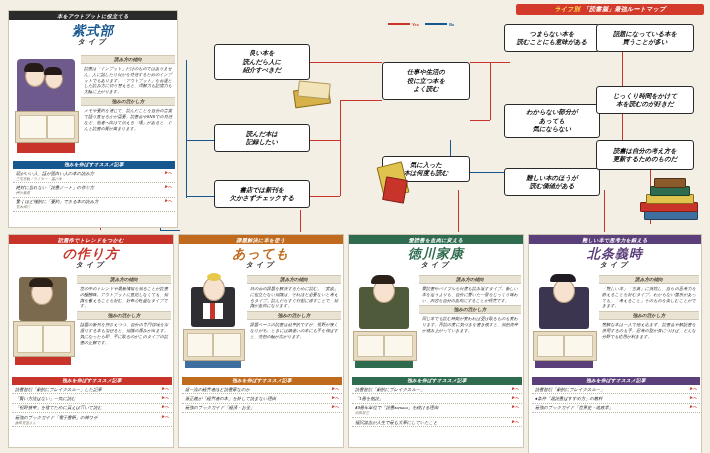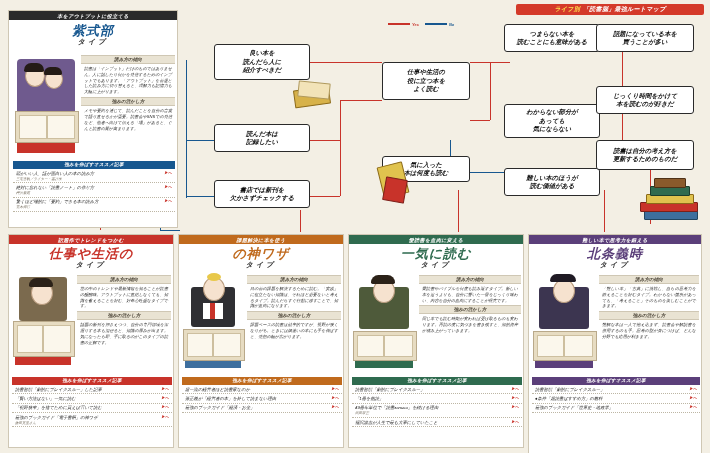--- a/index.html
+++ b/index.html
@@ -253,21 +253,21 @@
         <span>驚くほど端的に「要約」できる本の読み方</span>
         <span class="sub">荒木博行</span>
       </div>
     </div>
   </div>
 
   <div class="abs card" style="left:8px;top:234px;width:166px;height:214px;">
     <div class="cardhead red">話題作でトレンドをつかむ</div>
     <div style="padding:3px 0 1px 0;">
       <div class="typename red">
-        <span>仕事や生活の</span>
+        <span>の作り方</span>
         <span class="t">タイプ</span>
       </div>
     </div>
     <div class="abs ill" style="left:4px;top:38px;width:62px;height:96px;">
       <div style="position:absolute;left:6px;top:4px;width:48px;height:44px;background:#7b6a4e;border-radius:3px;"></div>
       <div class="face" style="left:18px;top:8px;width:20px;height:22px;background:#f6e2cf;border:1px solid #b79a7d;"></div>
       <div style="position:absolute;left:16px;top:5px;width:24px;height:9px;background:#2b2118;border-radius:9px 9px 2px 2px;"></div>
       <div style="position:absolute;left:0px;top:48px;width:60px;height:34px;background:#e7dcc2;border:1px solid #b9a98a;"></div>
       <div style="position:absolute;left:4px;top:52px;width:24px;height:26px;background:#fbf7ec;border:1px solid #cdbf9f;"></div>
       <div style="position:absolute;left:30px;top:52px;width:26px;height:26px;background:#fbf7ec;border:1px solid #cdbf9f;"></div>
@@ -294,21 +294,21 @@
         <span class="arr">▶へ</span>
         <span>最強のブックガイド「電子書籍」の神ワザ</span>
         <span class="sub">藤田英里さん</span></div>
     </div>
   </div>
 
   <div class="abs card" style="left:178px;top:234px;width:166px;height:214px;">
     <div class="cardhead orange">課題解決に本を使う</div>
     <div style="padding:3px 0 1px 0;">
       <div class="typename orange">
-        <span>の神ワザ</span>
+        <span>あっても</span>
         <span class="t">タイプ</span>
       </div>
     </div>
     <div class="abs ill" style="left:4px;top:38px;width:62px;height:96px;">
       <div style="position:absolute;left:8px;top:14px;width:44px;height:40px;background:#2f2f33;border-radius:3px;"></div>
       <div class="face" style="left:20px;top:4px;width:20px;height:22px;background:#f6e2cf;border:1px solid #b79a7d;"></div>
       <div style="position:absolute;left:24px;top:0px;width:14px;height:8px;background:#e8c84a;border-radius:50%;"></div>
       <div style="position:absolute;left:20px;top:30px;width:20px;height:16px;background:#fff;"></div>
       <div style="position:absolute;left:27px;top:30px;width:5px;height:16px;background:#c8332a;"></div>
       <div style="position:absolute;left:0px;top:56px;width:60px;height:30px;background:#e7dcc2;border:1px solid #b9a98a;"></div>
@@ -333,21 +333,21 @@
       <div class="rec">
         <span class="arr">▶へ</span>
         <span>最強のブックガイド「経済・お金」</span></div>
     </div>
   </div>
 
   <div class="abs card" style="left:348px;top:234px;width:176px;height:214px;">
     <div class="cardhead green">愛読書を血肉に変える</div>
     <div style="padding:3px 0 1px 0;">
       <div class="typename green">
-        <span>一気に読む</span>
+        <span>徳川家康</span>
         <span class="t">タイプ</span>
       </div>
     </div>
     <div class="abs ill" style="left:4px;top:38px;width:64px;height:96px;">
       <div style="position:absolute;left:6px;top:14px;width:50px;height:42px;background:#4e5a3a;border-radius:3px;"></div>
       <div class="face" style="left:20px;top:6px;width:20px;height:22px;background:#f6e2cf;border:1px solid #b79a7d;"></div>
       <div style="position:absolute;left:18px;top:2px;width:24px;height:9px;background:#2b2118;border-radius:9px 9px 2px 2px;"></div>
       <div style="position:absolute;left:0px;top:58px;width:62px;height:28px;background:#e7dcc2;border:1px solid #b9a98a;"></div>
       <div style="position:absolute;left:4px;top:62px;width:25px;height:20px;background:#fbf7ec;border:1px solid #cdbf9f;"></div>
       <div style="position:absolute;left:31px;top:62px;width:27px;height:20px;background:#fbf7ec;border:1px solid #cdbf9f;"></div>

